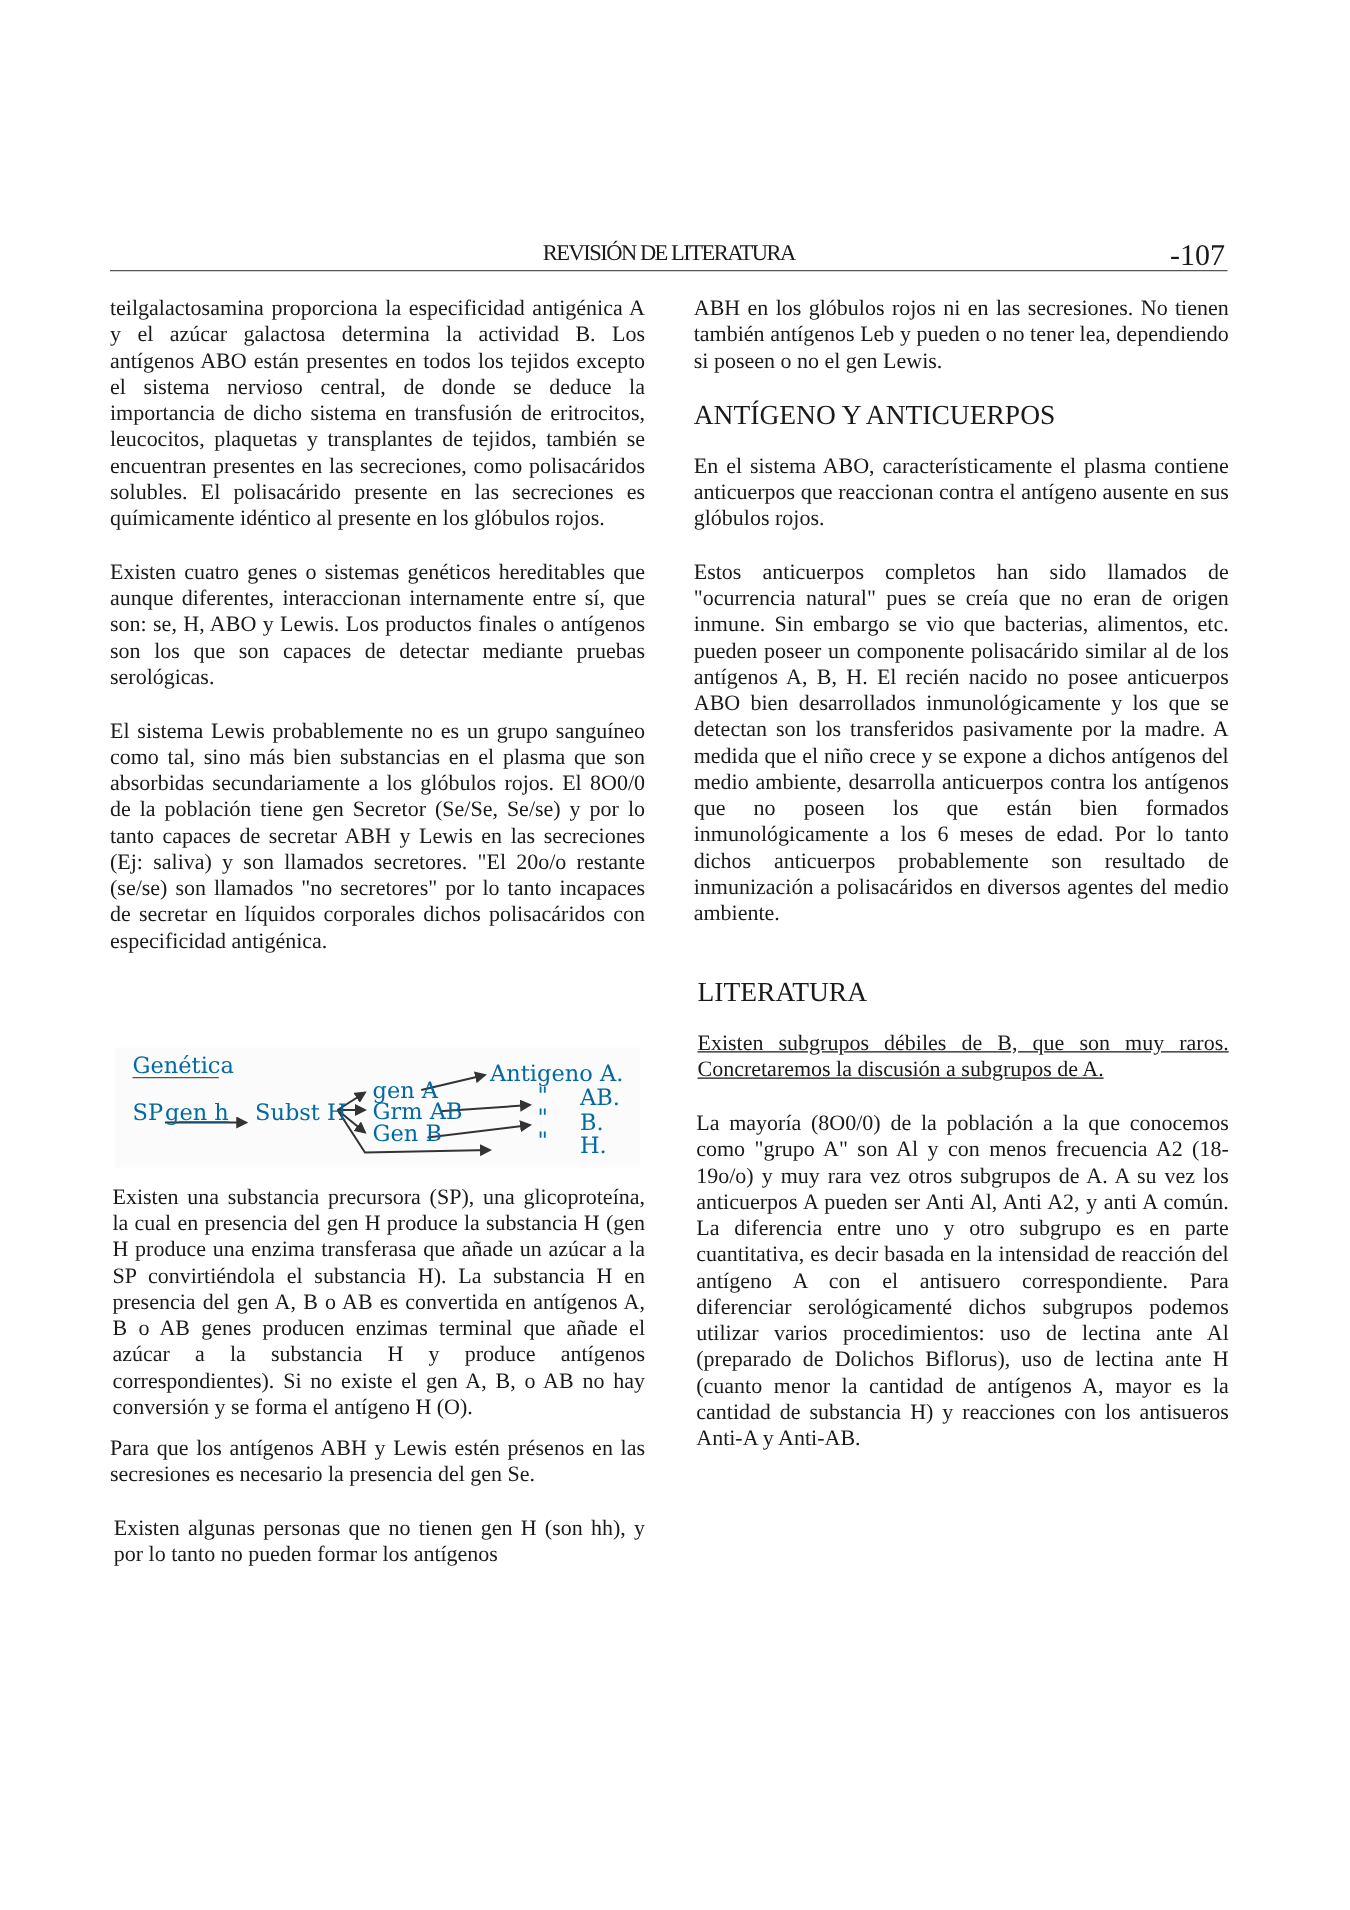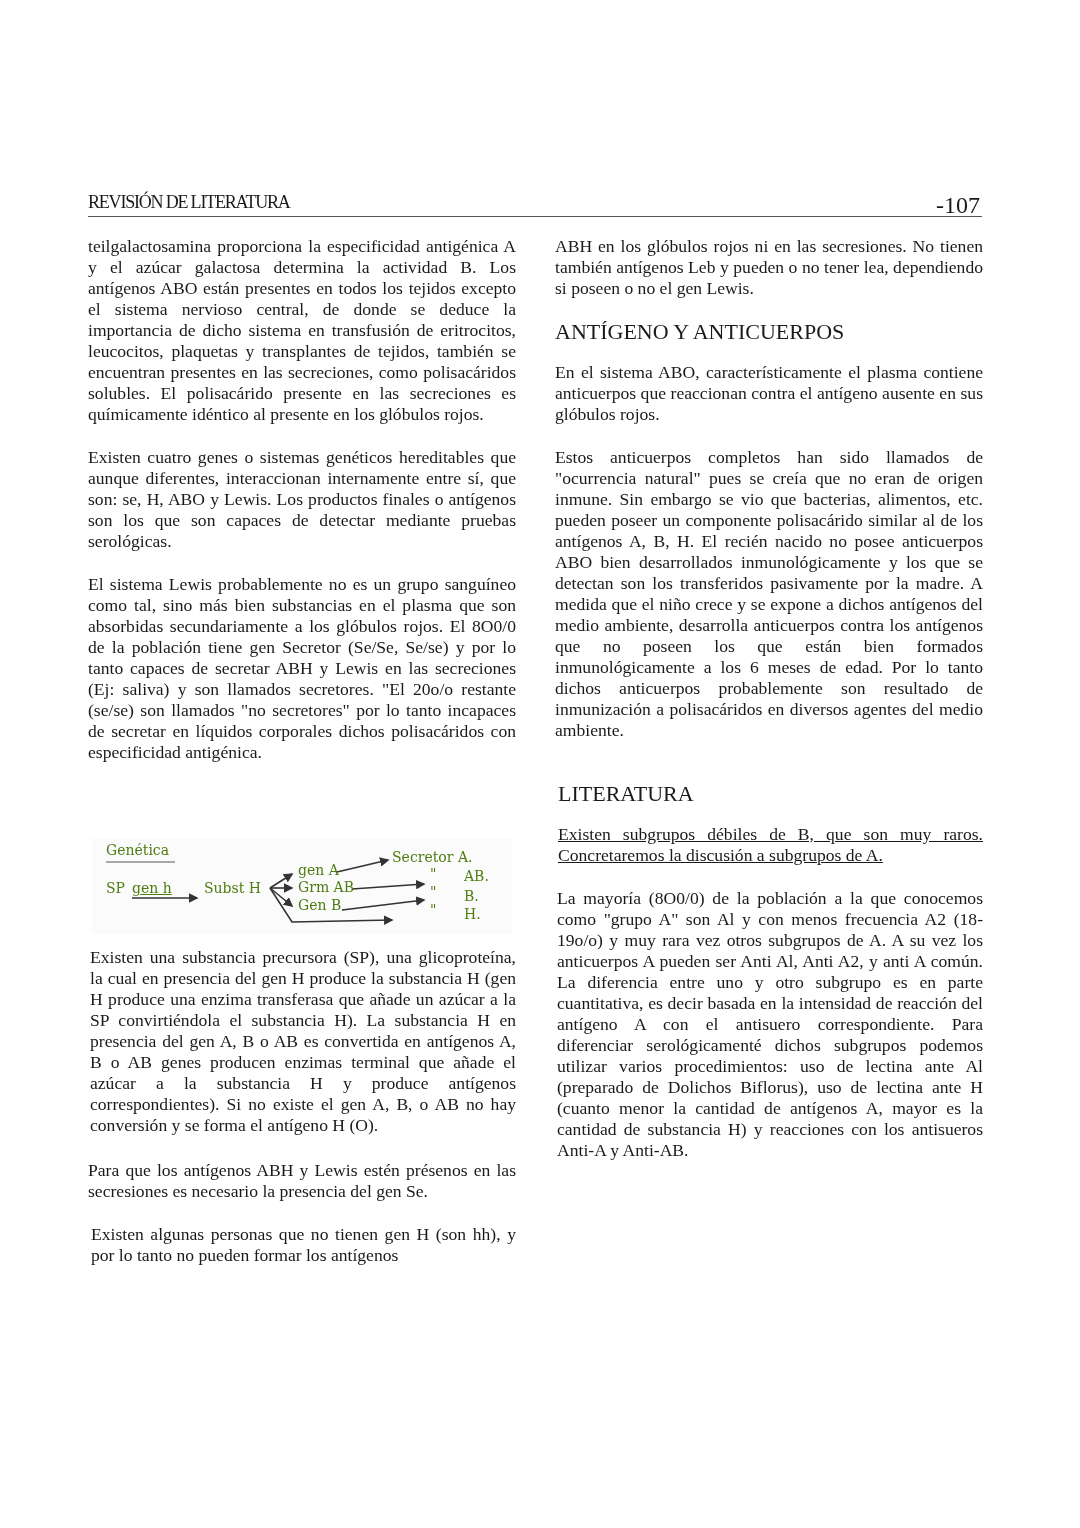--- a/index.html
+++ b/index.html
@@ -1,29 +1,29 @@
 <!DOCTYPE html>
 <html><head>
 <meta charset="utf-8">
 <style>
   html, body { margin: 0; padding: 0; background: #ffffff; }
   body { width: 1080px; height: 1528px; position: relative; overflow: hidden;
          font-family: "Liberation Serif", "DejaVu Serif", serif; color: #1a1a1a; }
   .header { position: absolute; left: 88px; top: 192px; width: 894px; height: 24px;
             border-bottom: 1.5px solid #555; }
-  .header-title { position: absolute; left: 0; right: 0; top: 0; text-align: left;
+  .header-title { position: absolute; left: 0; right: 0; top: 0; text-align: center;
                   font-size: 18px; letter-spacing: -1.2px; }
   .header-page { position: absolute; right: 2px; top: 0; font-size: 24px; }
   .col { position: absolute; width: 428px; font-size: 17.6px; line-height: 21px; }
   .col p { margin: 0; text-align: justify; }
   .colL { left: 88px; }
   .colR { left: 555px; }
   .heading { font-size: 22px; margin: 0; }
   .diagram { position: absolute; left: 92px; top: 838px; width: 420px; height: 96px;
-             font-family: "DejaVu Serif", serif; font-size: 14px; color: #4d7c0f; background:#fbfbfb; }
+             font-family: "DejaVu Serif", serif; font-size: 18px; color: #0369a1; background:#fbfbfb; }
   .diagram span { position: absolute; white-space: nowrap; }
   .diagram svg { position: absolute; left: 0; top: 0; }
   .u { text-decoration: underline; }
 </style>
 </head>
 <body>
 
 <div class="header">
   <div class="header-title">REVISIÓN DE LITERATURA</div>
   <div class="header-page">-107</div>
@@ -54,32 +54,32 @@
     </g>
     <line x1="14" y1="24" x2="83" y2="24" stroke="#555" stroke-width="1"></line>
   </svg>
   <span style="left:14px; top:4px;">Genética</span>
   <span style="left:14px; top:42px;">SP</span>
   <span class="u" style="left:40px; top:42px;">gen h</span>
   <span style="left:112px; top:42px;">Subst H</span>
   <span style="left:206px; top:24px;">gen A</span>
   <span style="left:206px; top:41px;">Grm AB</span>
   <span style="left:206px; top:59px;">Gen B</span>
-  <span style="left:300px; top:11px;">Secretor A.</span>
+  <span style="left:300px; top:11px;">Antigeno A.</span>
   <span style="left:338px; top:28px;">"</span>
   <span style="left:338px; top:46px;">"</span>
   <span style="left:338px; top:64px;">"</span>
   <span style="left:372px; top:30px;">AB.</span>
   <span style="left:372px; top:50px;">B.</span>
   <span style="left:372px; top:68px;">H.</span>
 </div>
 
 <div class="col colL" style="top:947px;">
   <p style="padding-left:2px;">Existen una substancia precursora (SP), una glicoproteína, la cual en presencia del gen H produce la substancia H (gen H produce una enzima transferasa que añade un azúcar a la SP convirtiéndola el substancia H). La substancia H en presencia del gen A, B o AB es convertida en antígenos A, B o AB genes producen enzimas terminal que añade el azúcar a la substancia H y produce antígenos correspondientes). Si no existe el gen A, B, o AB no hay conversión y se forma el antígeno H (O).</p>
-  <p style="margin-top:24px;">Para que los antígenos ABH y Lewis estén présenos en las secresiones es necesario la presencia del gen Se.</p>
+  <p style="margin-top:12px;">Para que los antígenos ABH y Lewis estén présenos en las secresiones es necesario la presencia del gen Se.</p>
   <p style="margin-top:22px; padding-left:3px;">Existen algunas personas que no tienen gen H (son hh), y por lo tanto no pueden formar los antígenos</p>
 </div>
 
 <div class="col colR" style="top:236px;">
   <p>ABH en los glóbulos rojos ni en las secresiones. No tienen también antígenos Leb y pueden o no tener lea, dependiendo si poseen o no el gen Lewis.</p>
   <h3 class="heading" style="margin-top:22px; font-weight:normal;">ANTÍGENO Y ANTICUERPOS</h3>
   <p style="margin-top:20px;">En el sistema ABO, característicamente el plasma contiene anticuerpos que reaccionan contra el antígeno ausente en sus glóbulos rojos.</p>
   <p style="margin-top:22px;">Estos anticuerpos completos han sido llamados de "ocurrencia natural" pues se creía que no eran de origen inmune. Sin embargo se vio que bacterias, alimentos, etc. pueden poseer un componente polisacárido similar al de los antígenos A, B, H. El recién nacido no posee anticuerpos ABO bien desarrollados inmunológicamente y los que se detectan son los transferidos pasivamente por la madre. A medida que el niño crece y se expone a dichos antígenos del medio ambiente, desarrolla anticuerpos contra los antígenos que no poseen los que están bien formados inmunológicamente a los 6 meses de edad. Por lo tanto dichos anticuerpos probablemente son resultado de inmunización a polisacáridos en diversos agentes del medio ambiente.</p>
   <h3 class="heading" style="margin-top:42px; padding-left:3px; font-weight:normal;">LITERATURA</h3>
   <p style="margin-top:20px; padding-left:3px;text-decoration:underline;">Existen subgrupos débiles de B, que son muy raros. Concretaremos la discusión a subgrupos de A.</p>

